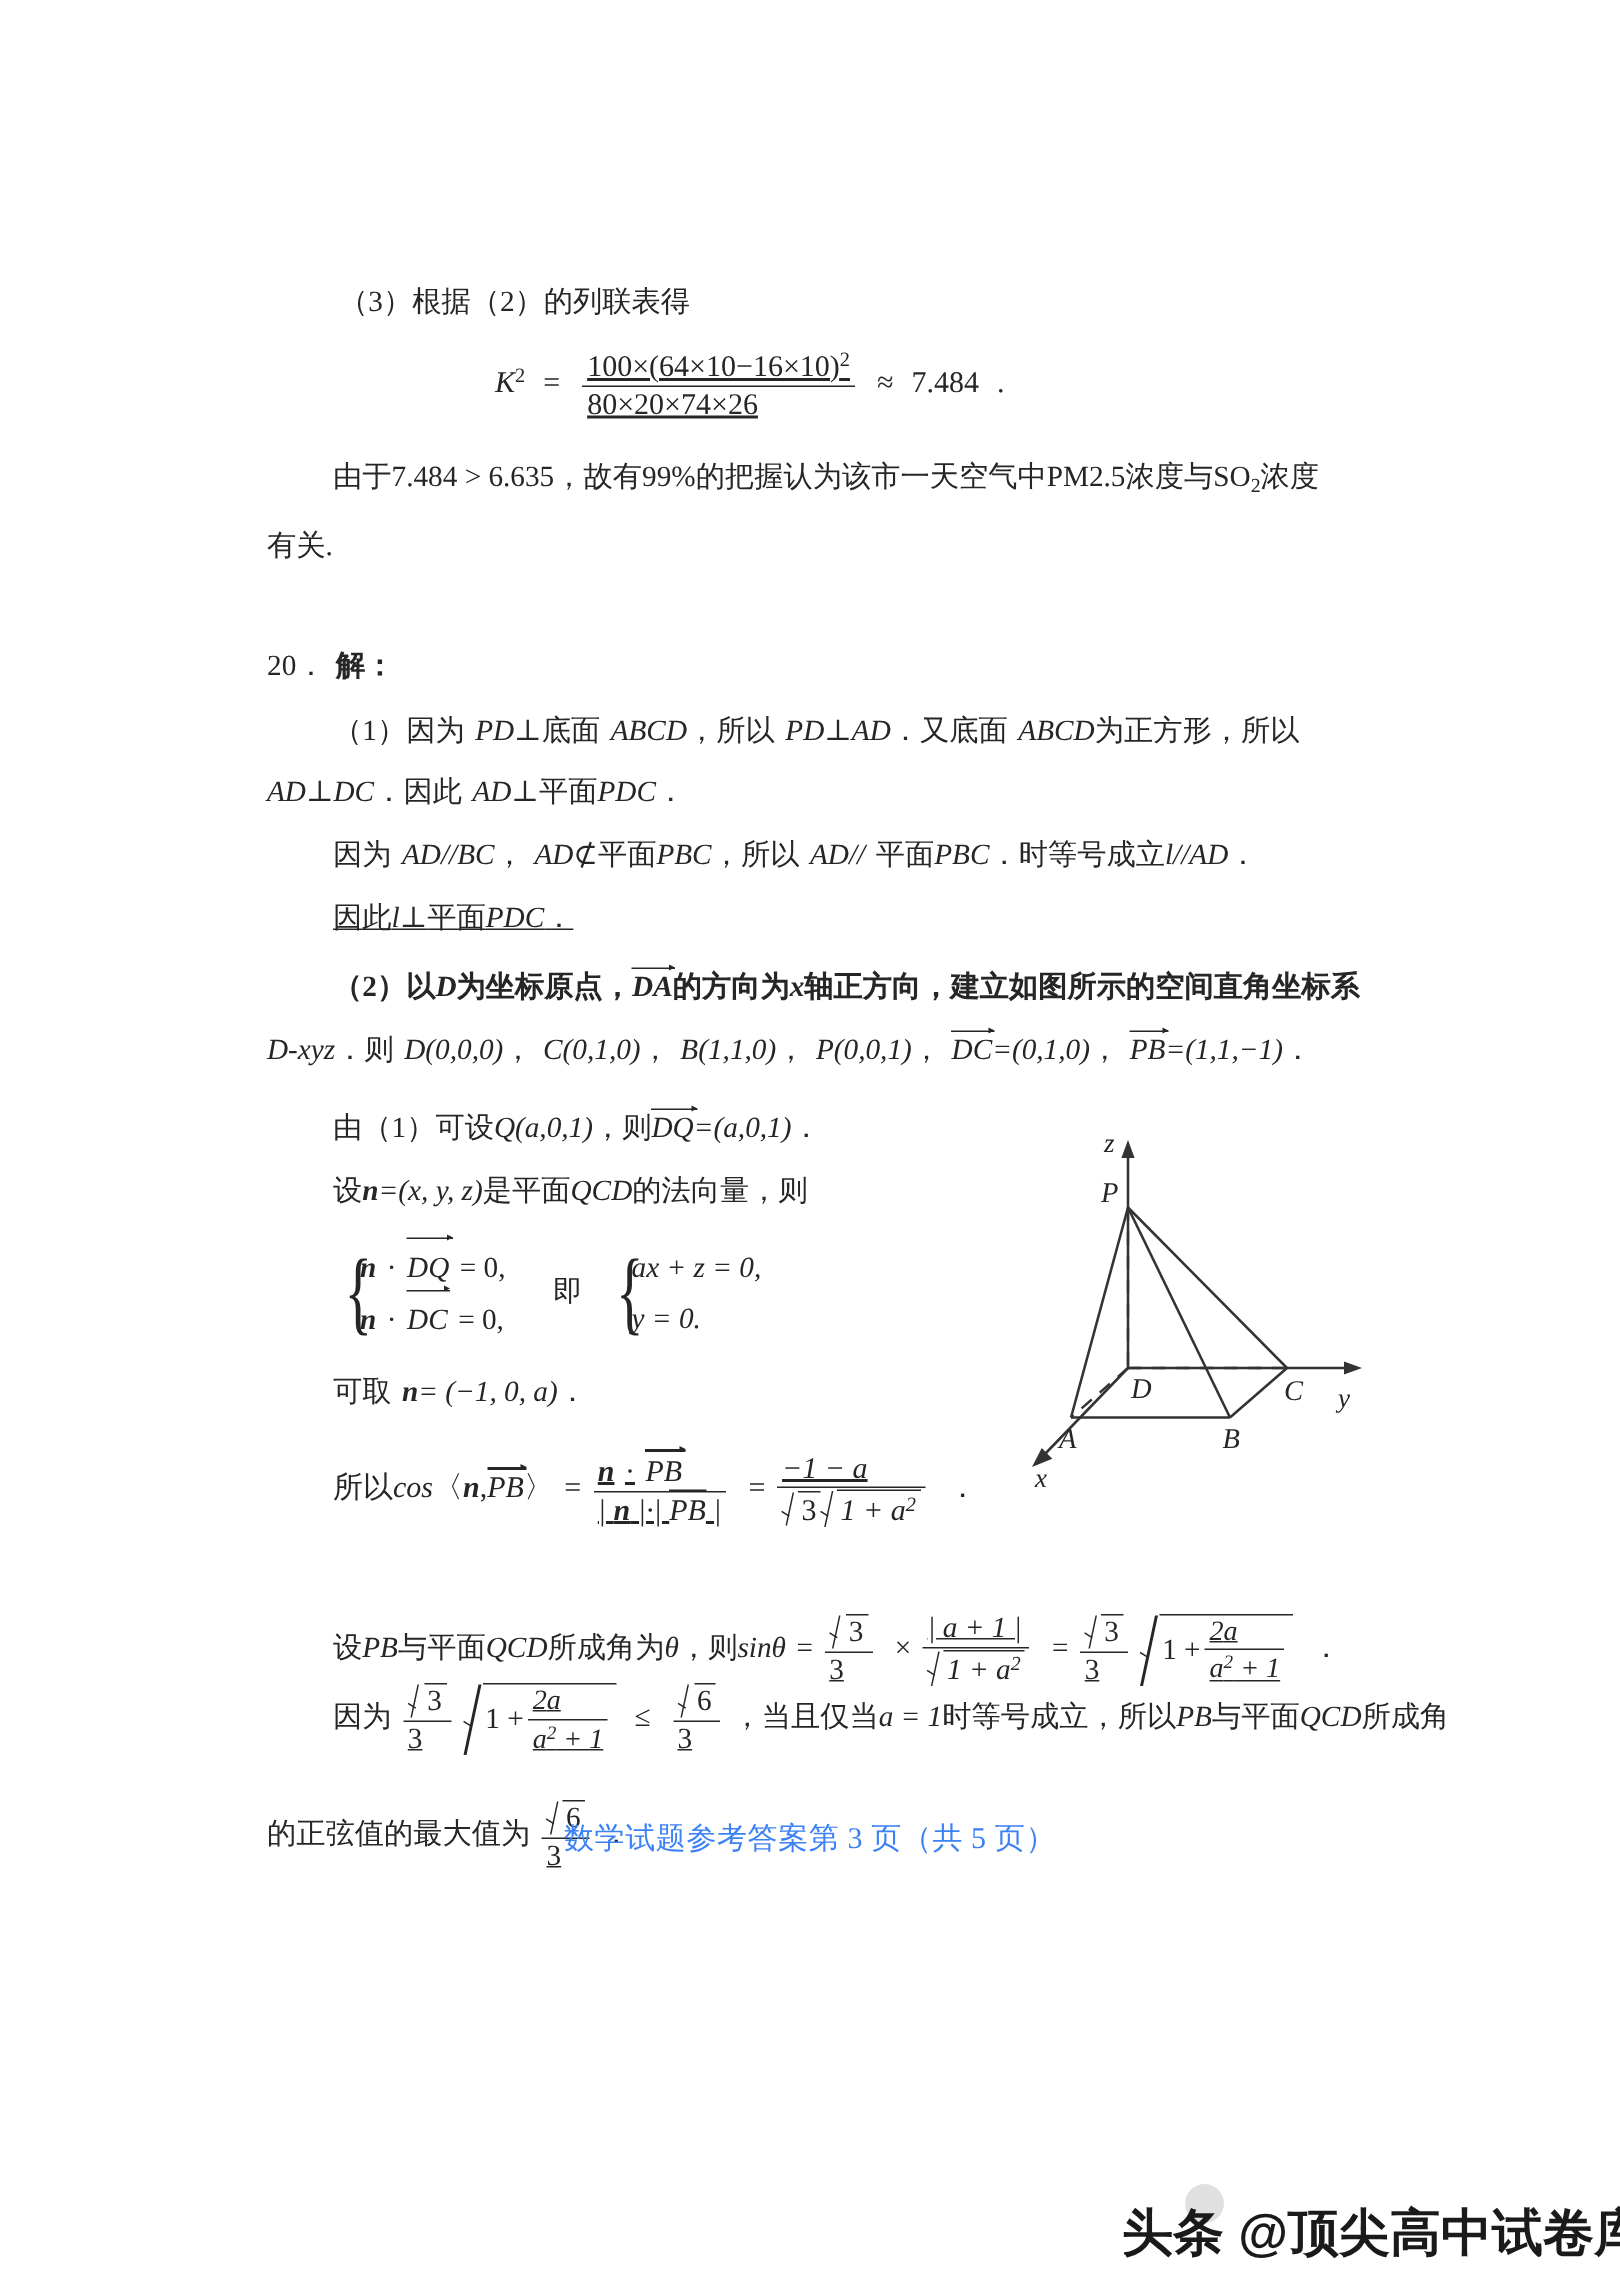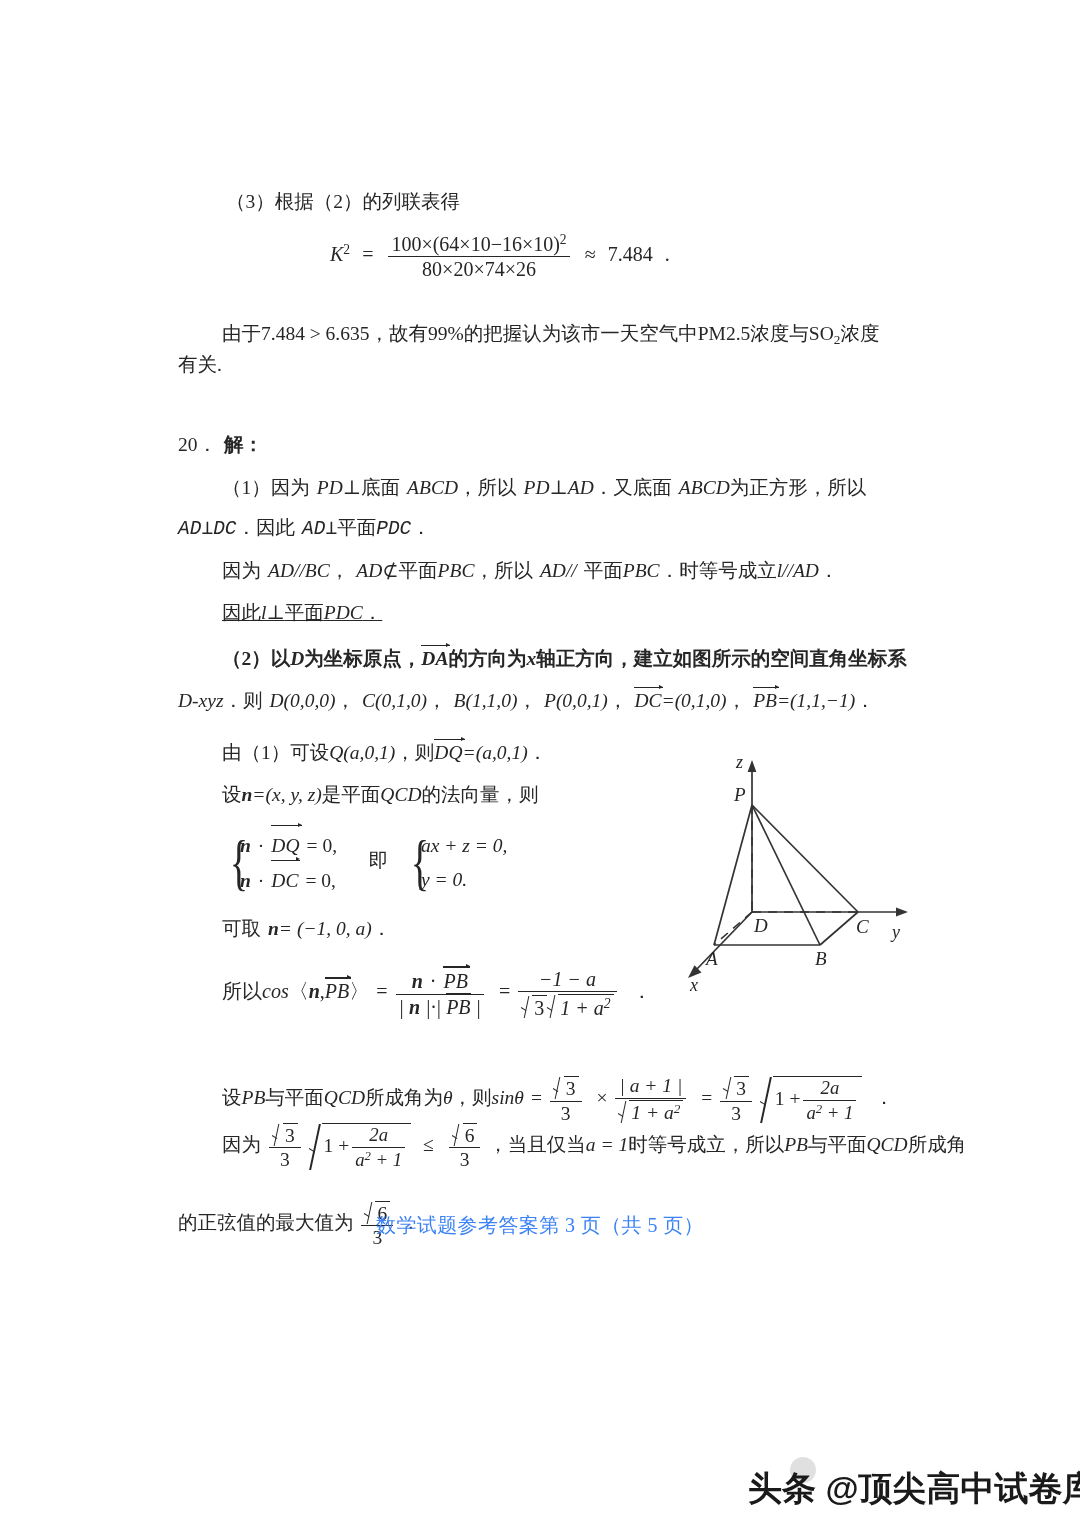--- a/index.html
+++ b/index.html
@@ -74,24 +74,25 @@
     background: #262626;
   }
 
   sub { font-size: .68em; vertical-align: -0.28em; }
   sup { font-size: .68em; vertical-align: 0.48em; }
 
   
   .frac {
     display: inline-block;
     vertical-align: middle;
-    text-align: center;
+    text-align: left;
     line-height: 1.12;
     position: relative;
     margin: 0 3px;
+    text-decoration: underline;
   }
   .frac > .num { display: block; padding: 0 3px 1px 3px; }
   .frac > .den { display: block; padding: 1px 3px 0 3px; border-top: 1.3px solid #262626; }
   .frac.sm { font-size: .96em; }
 
   
   .rad {
     display: inline-block;
     position: relative;
     padding-left: 11px;
@@ -210,35 +211,35 @@
     <span class="sp"></span>=<span class="sp"></span>
     <span class="frac">
       <span class="num"><span>100×(64×10−16×10)</span><sup>2</sup></span>
       <span class="den">80×20×74×26</span>
     </span>
     <span class="sp"></span><span>≈</span>
     <span class="sp"></span><span>7.484</span>
     <span class="sp"></span><span>.</span>
   </div>
 
-  <div class="blk cn" style="left:222px; top:324px;">
+  <div class="blk cn" style="left:222px; top:309px;">
     <span>由于</span><span>7.484 &gt; 6.635</span><span>，故有</span><span>99%</span><span>的把握认为该市一天空气中</span><span>PM2.5</span><span>浓度与</span><span>SO</span><sub>2</sub><span>浓度</span>
   </div>
 
   <div class="blk cn" style="left:178px; top:355px;">有关.</div>
 
   <div class="blk cn" style="left:178px; top:435px;">
     <span>20．</span><span class="sp"></span><b>解：</b>
   </div>
 
   <div class="blk cn" style="left:222px; top:478px;">
     <span>（1）</span><span>因为</span><span class="sp"></span><span class="it">PD⊥</span><span>底面</span><span class="sp"></span><span class="it">ABCD</span><span>，所以</span><span class="sp"></span><span class="it">PD⊥AD</span><span>．又底面</span><span class="sp"></span><span class="it">ABCD</span><span>为正方形，所以</span>
   </div>
 
-  <div class="blk cn" style="left:178px; top:519px;font-family:Liberation Mono, monospace;">
+  <div class="blk cn" style="left:178px; top:519px;">
     <span class="it">AD⊥DC</span><span>．因此</span><span class="sp"></span><span class="it">AD⊥</span><span>平面</span><span class="it">PDC</span><span>．</span>
   </div>
 
   <div class="blk cn" style="left:222px; top:561px;">
     <span>因为</span><span class="sp"></span><span class="it">AD//BC</span><span>，</span><span class="sp"></span><span class="it">AD⊄</span><span>平面</span><span class="it">PBC</span><span>，所以</span><span class="sp"></span><span class="it">AD//</span><span class="sp"></span><span>平面</span><span class="it">PBC</span><span>．时等号成立</span><span class="it">l//AD</span><span>．</span>
   </div>
 
   <div class="blk cn" style="left:222px; top:603px;text-decoration:underline;">
     <span>因此</span><span class="it">l⊥</span><span>平面</span><span class="it">PDC</span><span>．</span>
   </div>

